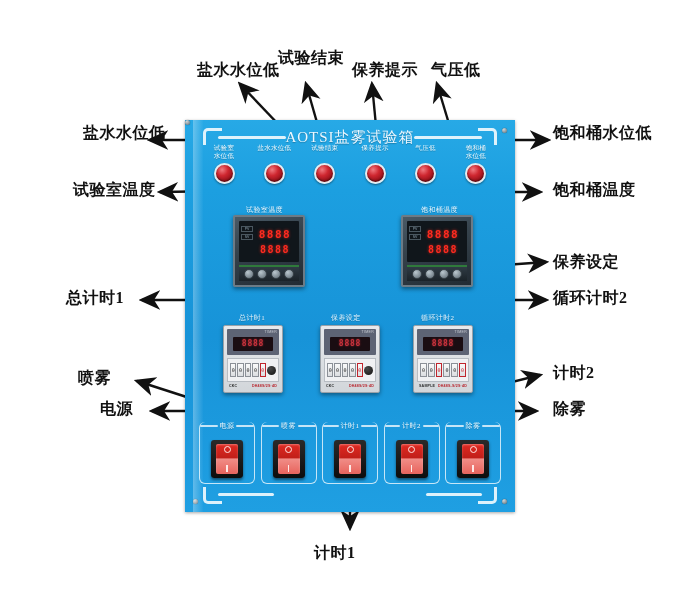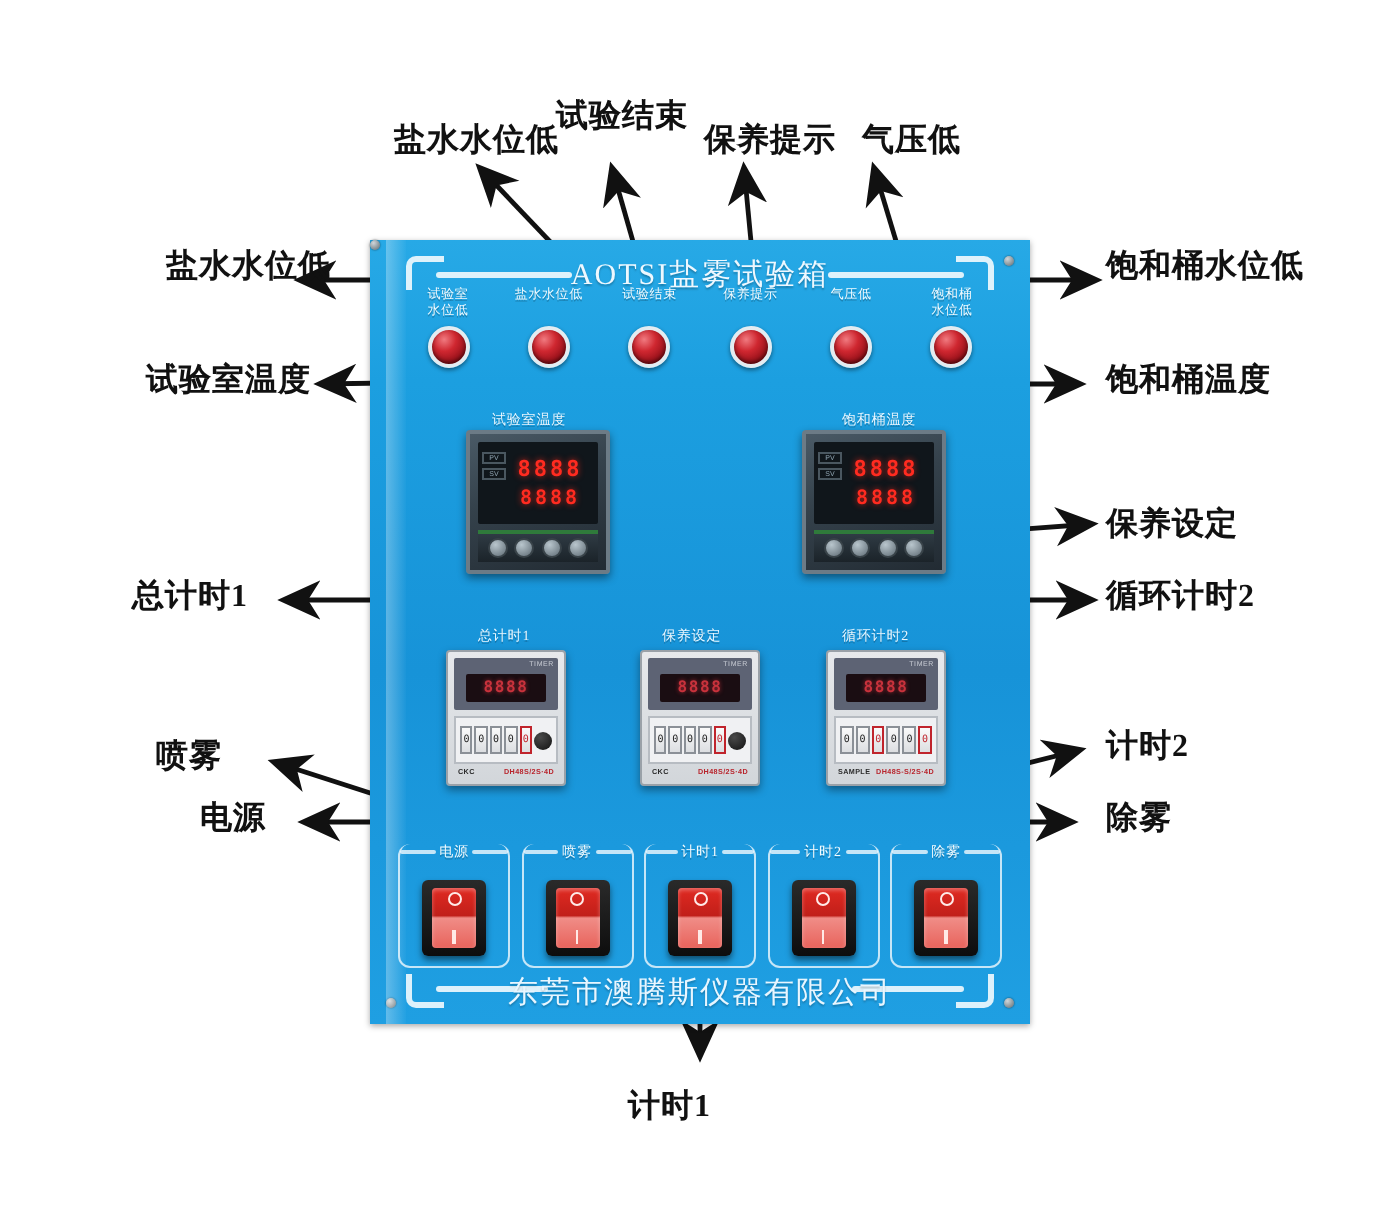--- a/index.html
+++ b/index.html
@@ -695,14 +695,13 @@
       <div class="rocker">
         <div class="rocker-face">
           <div class="mark-o"></div>
           <div class="mark-i"></div>
         </div>
       </div>
     </div>
 
   </div>
 
-  <div id="company-name">东莞市澳腾斯仪器有限公司</div>
 </div>
 
 </body></html>

